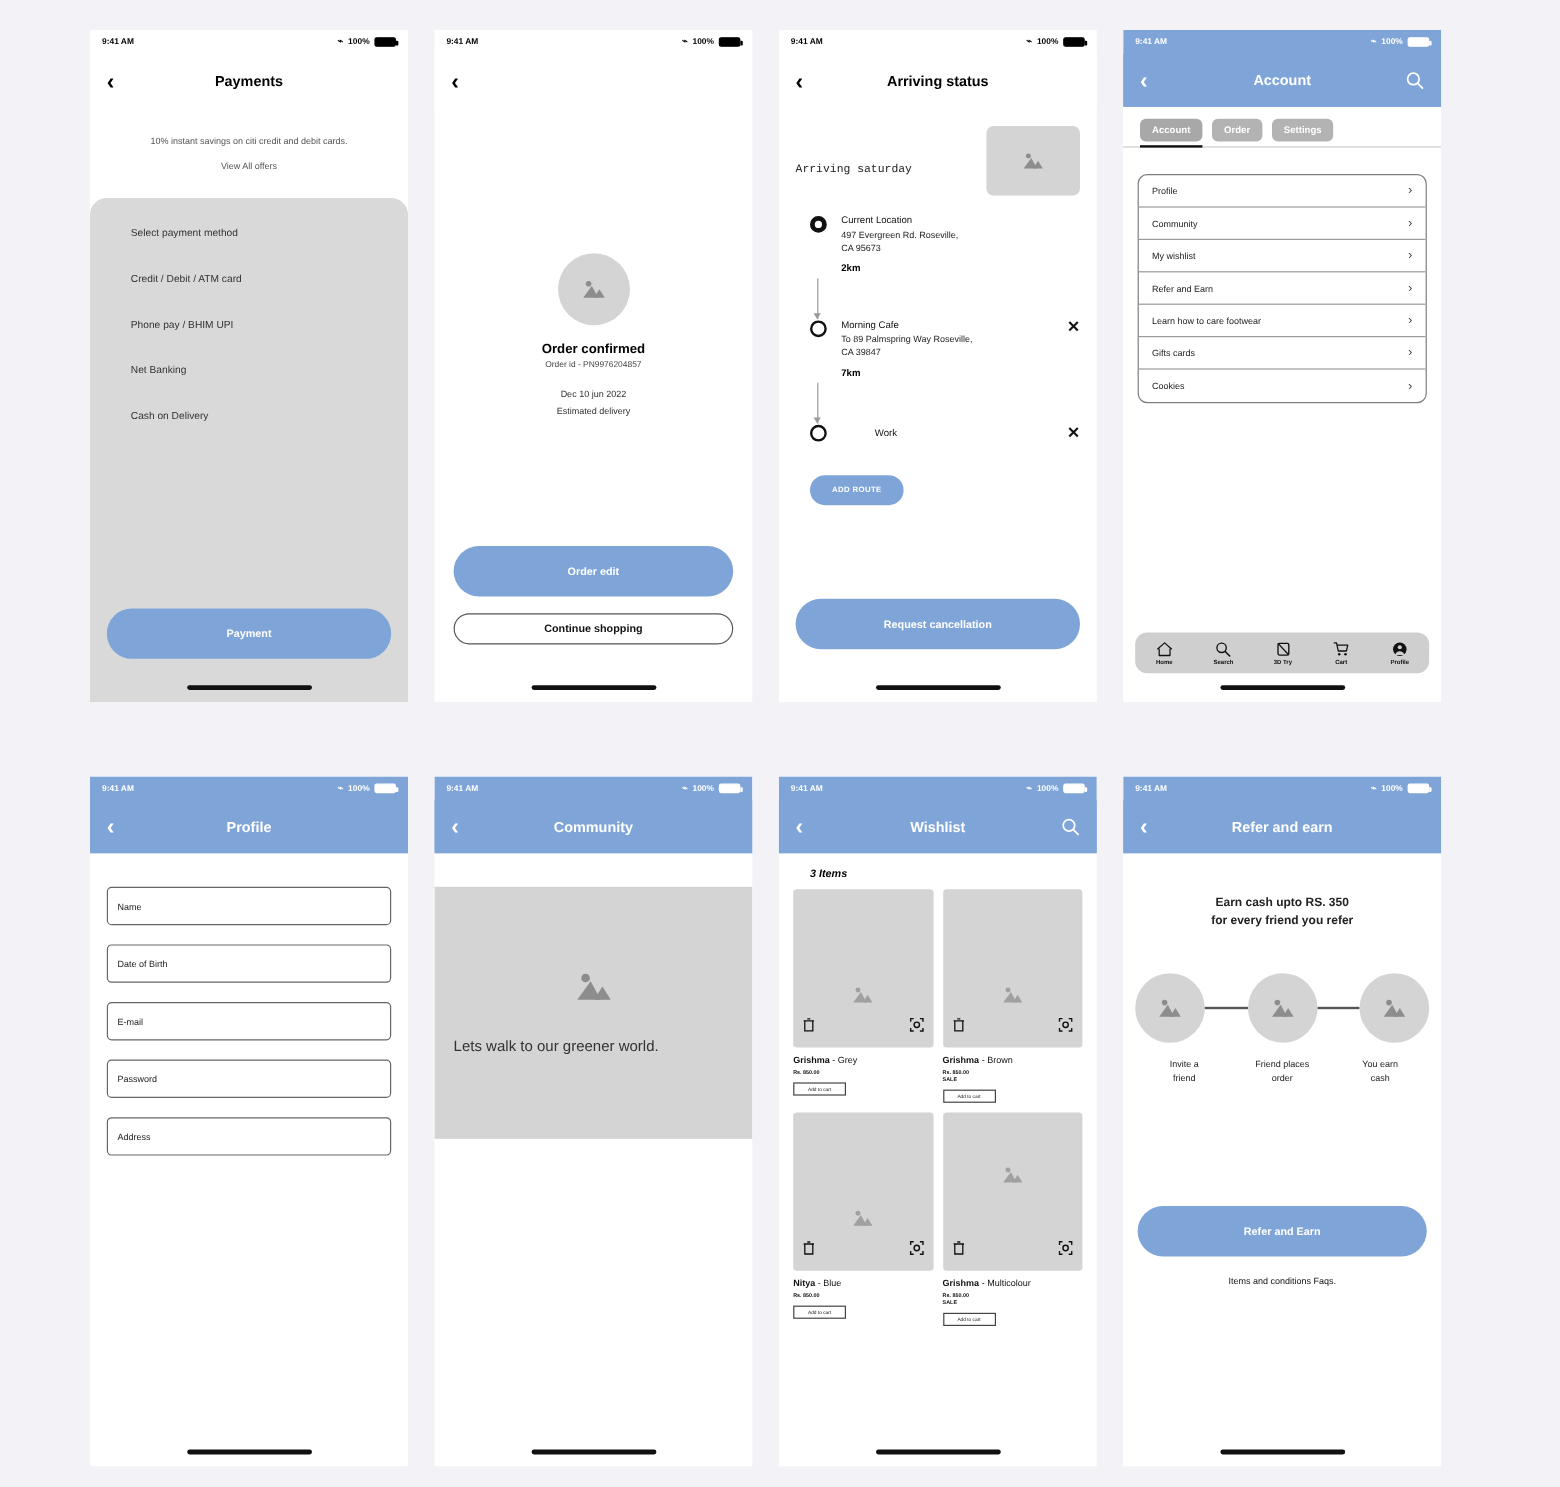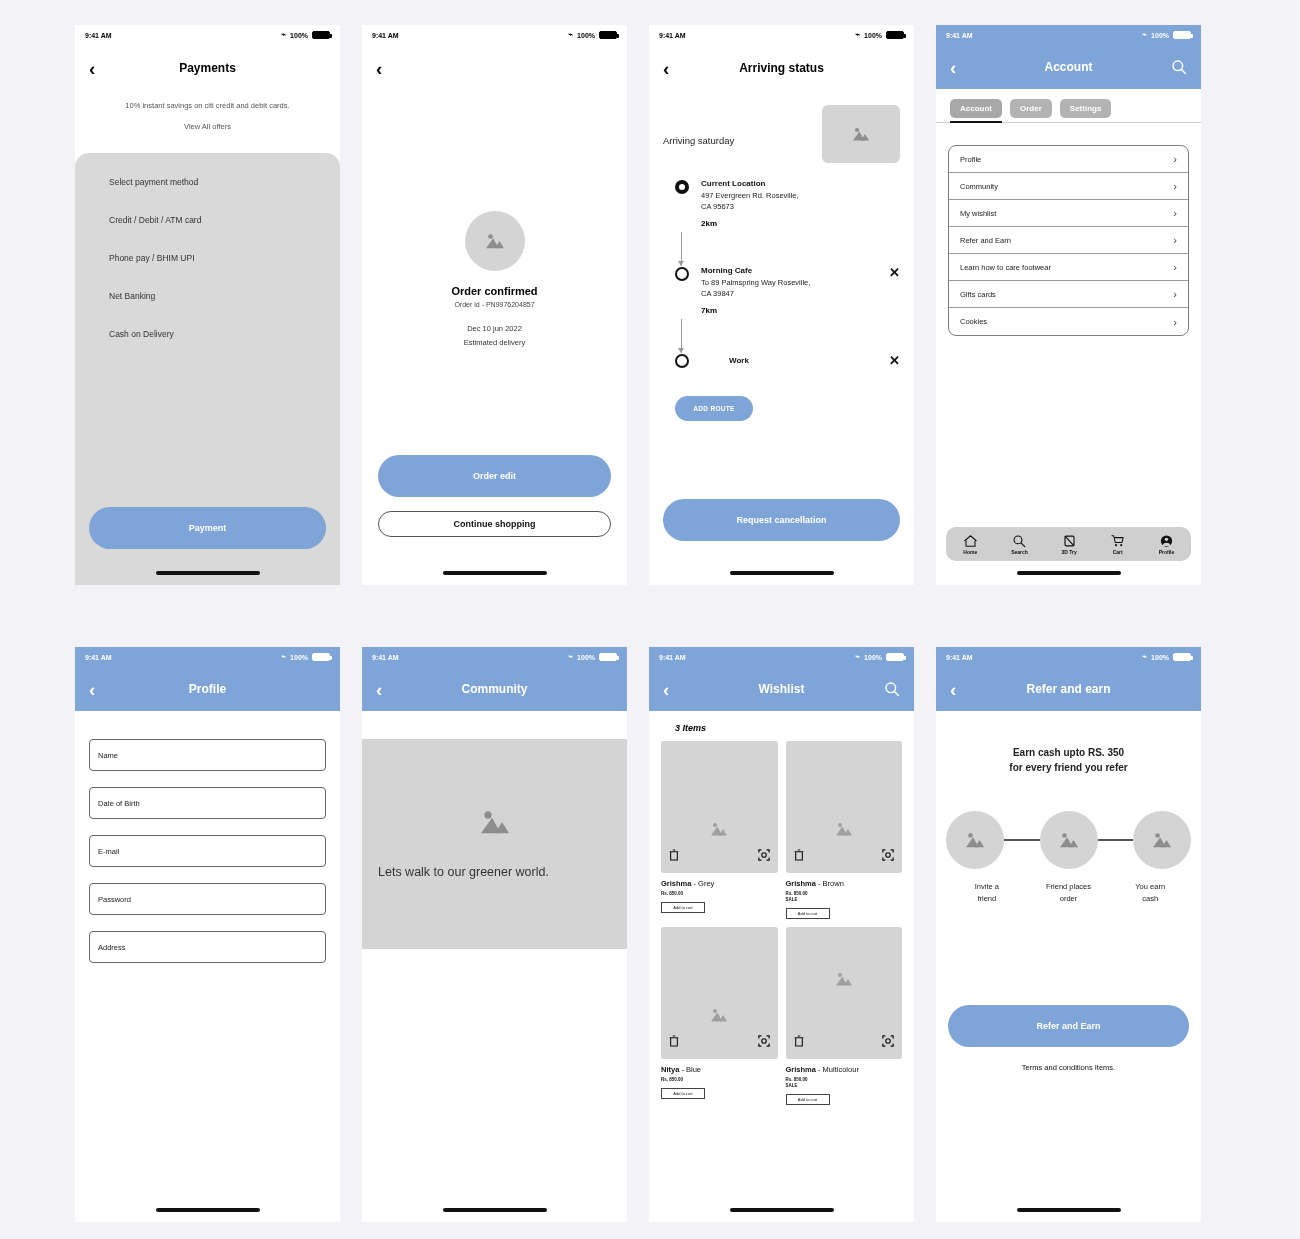--- a/index.html
+++ b/index.html
@@ -75,21 +75,21 @@
   }
   .hdr .srch {
     margin-left: auto;
     width: 16px; height: 16px;
     position: relative; z-index: 2;
   }
   .srch svg { display:block; }
   
   .pay-sub {
     font-size: 7.5px; color: #555; text-align: center;
-    margin-top: 10px;
+    margin-top: 22px;
   }
   .pay-link { font-size: 7.5px; color: #555; text-align: center; margin-top: 12px; }
   .pay-panel {
     background: #d9d9d9;
     border-radius: 14px 14px 0 0;
     margin-top: 22px;
     flex: 1 1 auto;
     display: flex; flex-direction: column;
     padding: 24px 0 0 0;
   }
@@ -136,31 +136,31 @@
     display: flex; align-items: center; justify-content: center;
   }
   
   .oc-body { flex: 1 1 auto; display:flex; flex-direction:column; align-items:center; }
   .oc-title { font-size: 11px; font-weight: bold; margin-top: 14px; }
   .oc-sub { font-size: 7px; color: #444; margin-top: 4px; }
   .oc-date { font-size: 7.5px; color: #333; margin-top: 16px; }
   .oc-est { font-size: 7.5px; color: #333; margin-top: 5px; }
   
   .arr-top { display: flex; align-items: flex-start; padding: 14px 14px 0 14px; }
-  .arr-text { font-size: 9.5px; color: #222; margin-top: 30px; }
+  .arr-text { font-size: 9.5px; color: #222; margin-top: 30px; font-family: Liberation Mono, monospace; }
   .route { padding: 16px 14px 0 26px; position: relative; }
   .stop { display: flex; position: relative; padding-bottom: 4px; }
   .dot-ring {
     width: 14px; height: 14px; border-radius: 50%;
     border: 2.5px solid #111; flex: 0 0 auto; margin-top: 1px;
     background: #fff;
   }
   .dot-ring.filled { border-width: 4px; }
   .stop-info { margin-left: 12px; flex: 1 1 auto; }
-  .stop-name { font-size: 8px; font-weight: bold; color: #111; }
+  .stop-name { font-size: 8px; font-weight: normal; color: #111; }
   .stop-addr { font-size: 7.5px; color: #222; margin-top: 3px; line-height: 1.45; }
   .stop-dist { font-size: 8px; font-weight: bold; margin-top: 6px; }
   .x-btn { font-size: 13px; font-weight: bold; line-height: 1; cursor: pointer; color: #111; }
   .arrow-line {
     width: 1px; background: #9a9a9a;
     margin-left: 6px;
     position: relative;
   }
   .arrow-line::after {
     content: ""; position: absolute; bottom: 0; left: -3px;
@@ -778,18 +778,18 @@
         <span>Friend places</span><br>
         <span>order</span>
       </div>
       <div class="ref-lbl">
         <span>You earn</span><br>
         <span>cash</span>
       </div>
     </div>
     <div style="height:100px;"></div>
     <div class="btn btn-blue" style="margin:0 12px;">Refer and Earn</div>
-    <div class="ref-terms">Terms and conditions Items.</div>
+    <div class="ref-terms">Items and conditions Faqs.</div>
     <div class="flexgrow"></div>
     <div class="home-ind"></div>
   </div>
 
 </div>
 
 </body></html>

